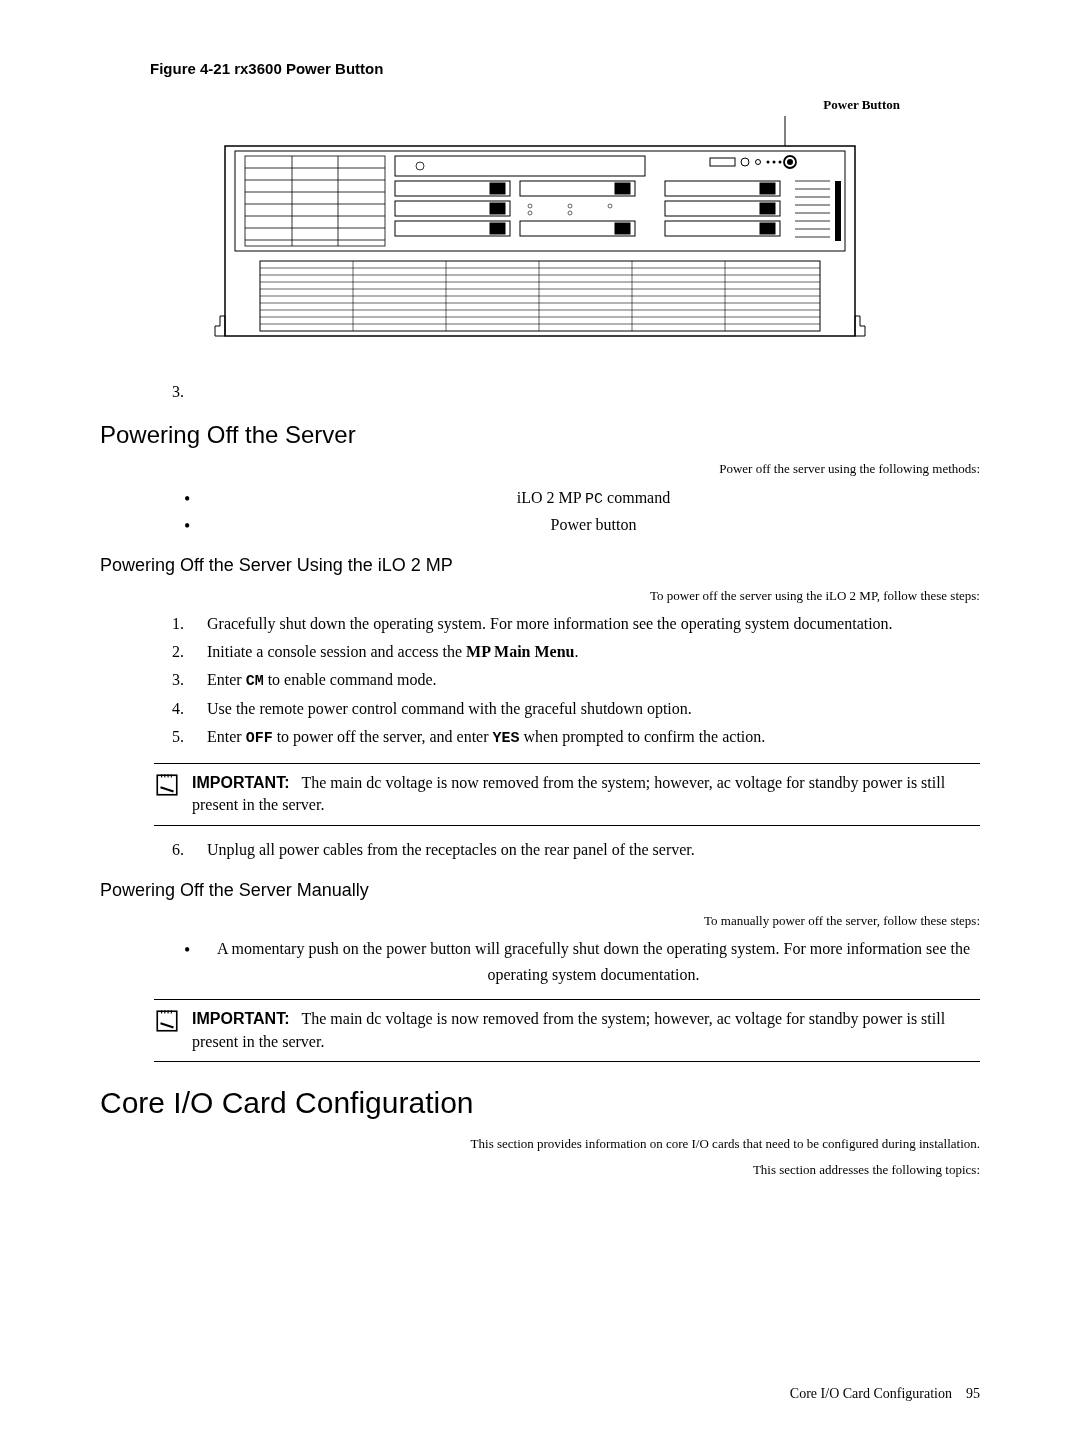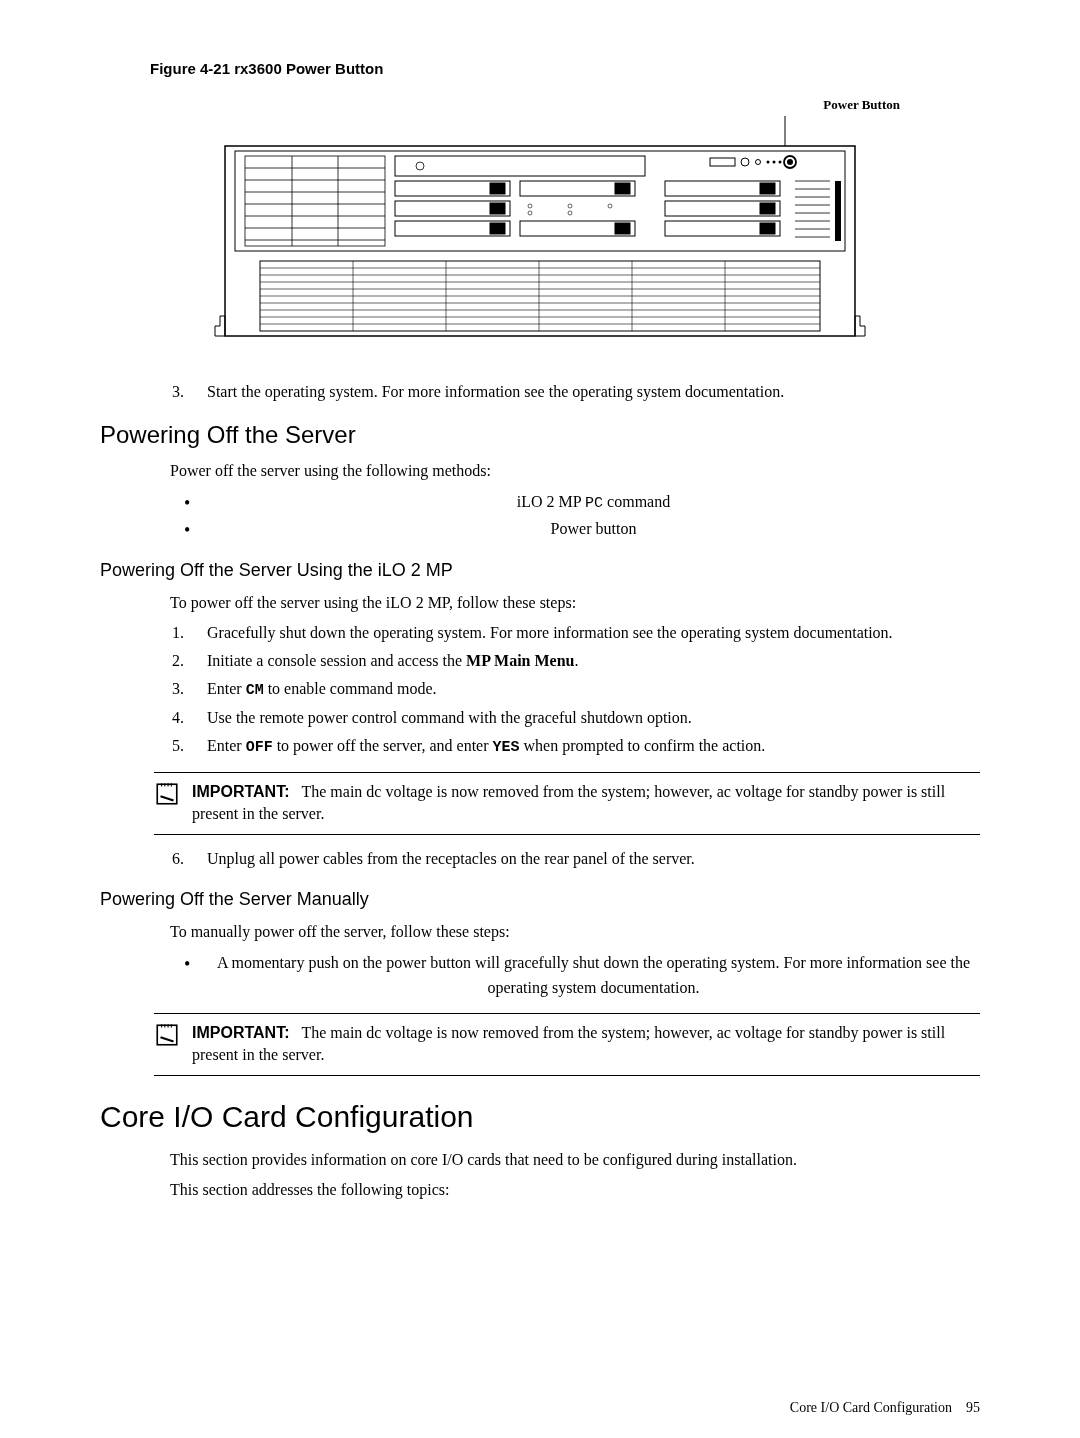--- a/index.html
+++ b/index.html
@@ -51,23 +51,24 @@
       min-width: 35px;
     }
     .section-h2 {
       font-family: Arial, Helvetica, sans-serif;
       font-weight: normal;
       font-size: 24px;
       margin: 16px 0 10px 0;
     }
     .body-text {
       margin-left: 70px;
-      font-size: 16px;
+      font-size: 13px;
       line-height: 1.5;
       margin-bottom: 6px;
+      text-align: right;
     }
     .bullet-list {
       margin-left: 72px;
       list-style: none;
     }
     .bullet-list li {
       font-size: 16px;
       line-height: 1.6;
       position: relative;
       padding-left: 35px;
@@ -130,21 +131,21 @@
       margin-top: 18px;
     }
     .section-h1 {
       font-family: Arial, Helvetica, sans-serif;
       font-weight: normal;
       font-size: 30px;
       margin: 24px 0 14px 0;
     }
     .footer {
       position: absolute;
-      bottom: 22px;
+      bottom: 36px;
       right: 100px;
       font-size: 14px;
     }
     .bold {
       font-weight: bold;
     }
   </style>
 </head>
 <body>
 
@@ -248,21 +249,20 @@
       <line x1="515" y1="145" x2="515" y2="215"></line>
     </g>
 
     <path d="M 15 200 L 15 220 L 5 220 L 5 210 L 10 210 L 10 200 Z" fill="none" stroke="#000" stroke-width="1"></path>
     <path d="M 645 200 L 645 220 L 655 220 L 655 210 L 650 210 L 650 200 Z" fill="none" stroke="#000" stroke-width="1"></path>
   </svg>
 </div>
 
 <div class="numbered-item">
   <span class="num">3.</span>
-  <span>Start the operating system. For more information see the operating system documentation.</span>
 </div>
 
 <h2 class="section-h2">Powering Off the Server</h2>
 
 <p class="body-text">Power off the server using the following methods:</p>
 
 <ul class="bullet-list">
   <li>
     <span>iLO 2 MP </span><span class="mono">PC</span><span> command</span>
   </li>

